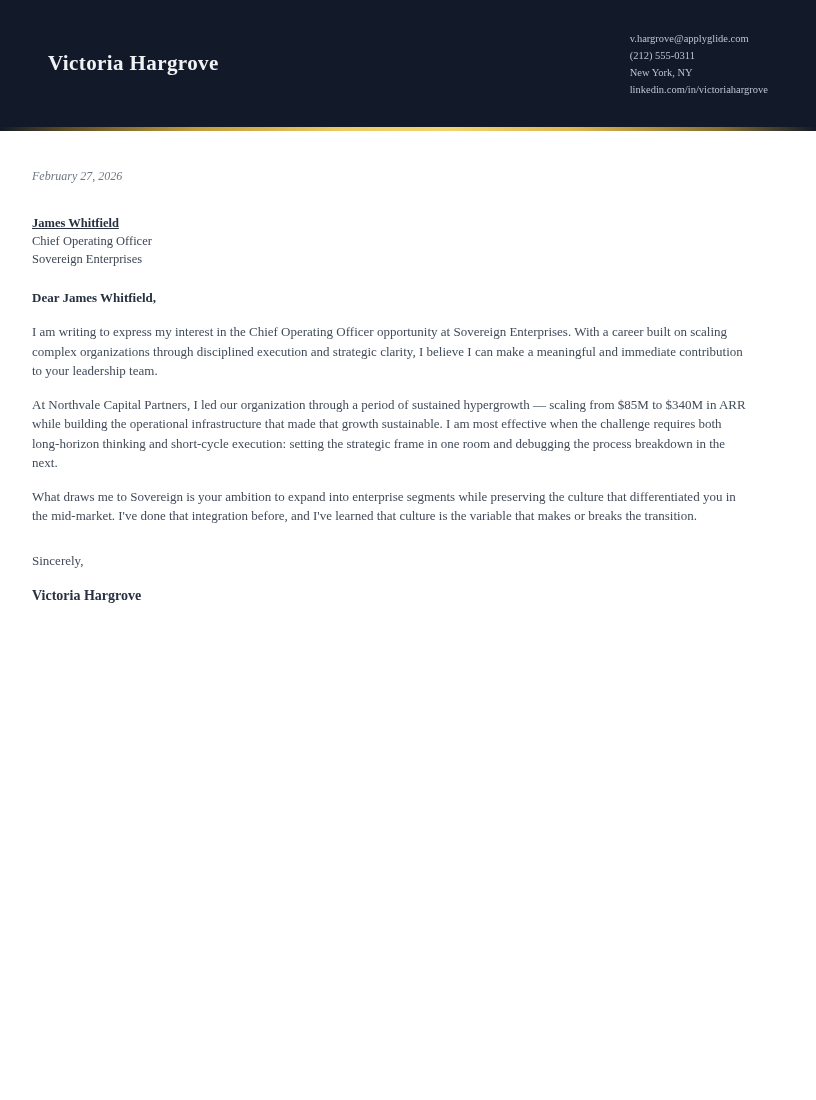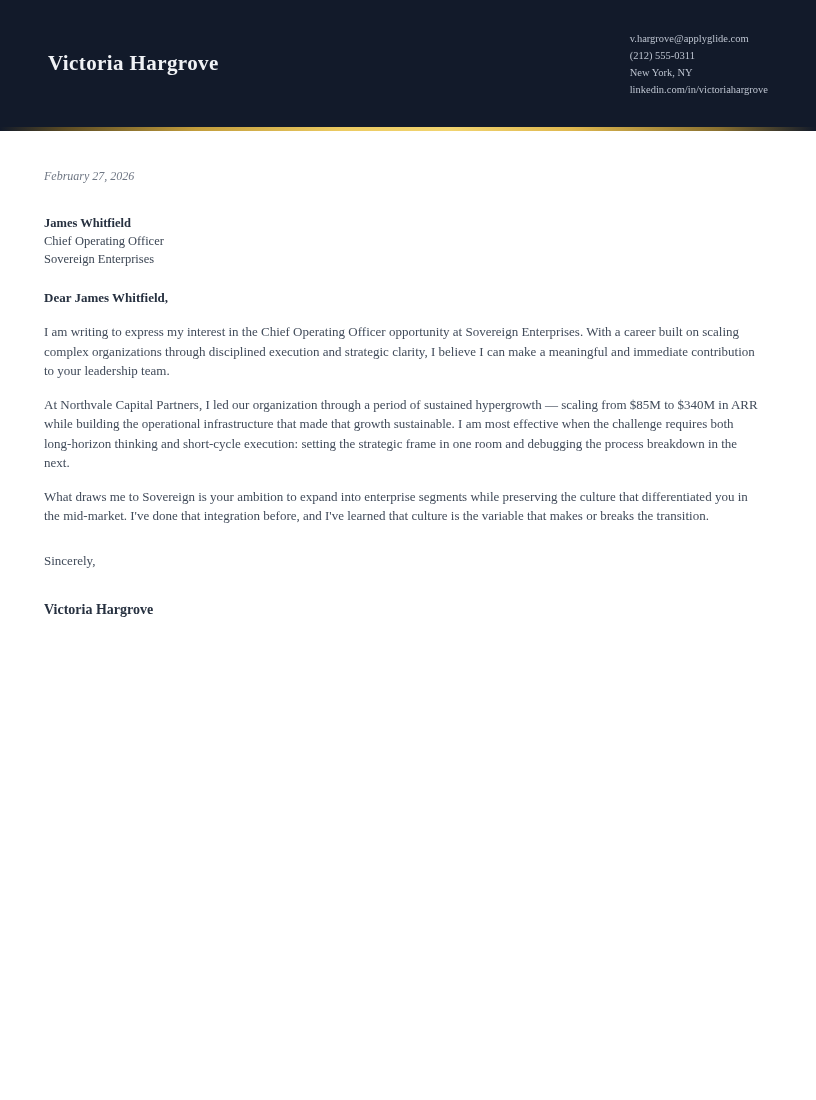--- a/index.html
+++ b/index.html
@@ -44,21 +44,21 @@
       #5c4c24 8%,
       #c29d3c 24%,
       #eccb62 42%,
       #f1d470 55%,
       #dfb84f 70%,
       #8a7130 88%,
       #121a2a 100%);
   }
   
   .content {
-    padding: 36px 48px 0 44px;
+    padding: 36px 48px 0 32px;
     color: #414b5a;
     font-size: 13px;
     line-height: 19.5px;
   }
   .date {
     font-style: italic;
     color: #6e7683;
     font-size: 12px;
     margin-bottom: 27px;
   }
@@ -66,34 +66,35 @@
     margin-bottom: 20px;
   }
   .recipient .line {
     font-size: 12.5px;
     line-height: 18px;
     color: #3c4654;
   }
   .recipient .name {
     font-weight: bold;
     color: #273140;
+    text-decoration: underline;
   }
   .salutation {
     font-weight: bold;
     color: #273140;
     margin: 16px 0 15px 0;
   }
   .para {
     max-width: 720px;
     margin-bottom: 14px;
     text-align: left;
   }
   .closing {
     margin-top: 25px;
-    margin-bottom: 30px;
+    margin-bottom: 16px;
   }
   .signature {
     font-weight: bold;
     font-size: 14px;
     color: #273140;
   }
 </style>
 </head>
 <body>
 

